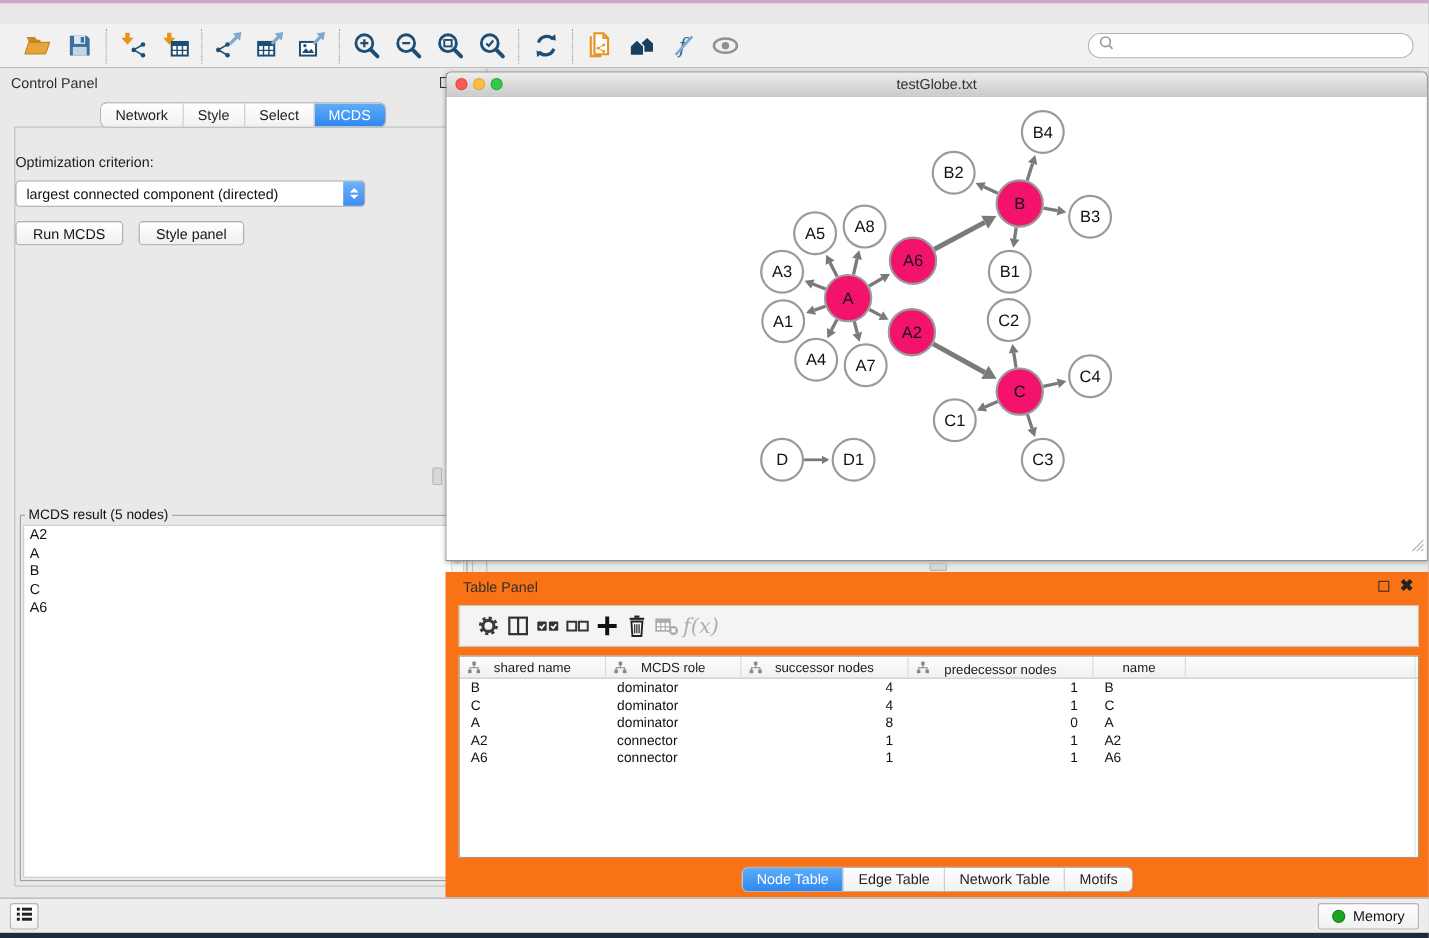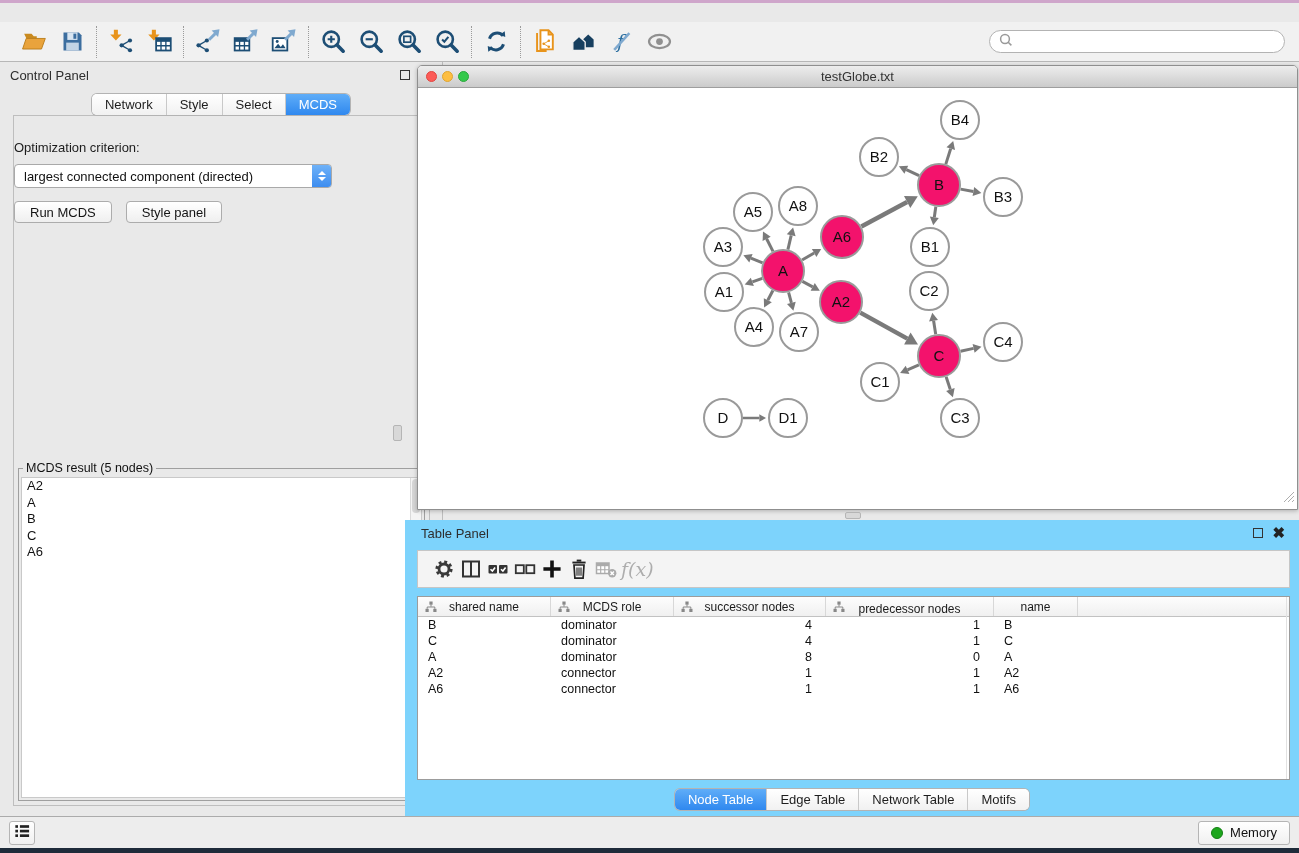--- a/index.html
+++ b/index.html
@@ -73,36 +73,36 @@
   .result-scroll { position:absolute; top:0; right:0; width:11px; height:100%; background:#F4F4F4;
     border-left:1px solid #DADADA; }
   .result-thumb { position:absolute; top:1px; left:1px; width:8px; height:34px; background:#D6D6D6; border-radius:4px; }
 
   .v-split { position:absolute; left:391px; top:62px; width:14px; height:754px; }
   .v-thumb { position:absolute; top:363px; left:2px; width:9px; height:16px; background:#D8D8D8;
     border:1px solid #B5B5B5; border-radius:2px; }
 
   
   .right-area { position:absolute; left:405px; top:62px; right:0; height:754px; }
-  .net-window { position:absolute; top:3px; left:12px; right:1px; height:445px;
+  .net-window { position:absolute; top:3px; left:0; right:1px; height:445px;
     border:1px solid #8F8F8F; border-radius:5px 5px 0 0; box-shadow:0 1px 4px rgba(0,0,0,.25); }
   .net-titlebar { height:22px; border-radius:4px 4px 0 0; background:linear-gradient(#EDEDED,#CBCBCB);
     border-bottom:1px solid #9E9E9E; display:flex; align-items:center; position:relative; }
   .net-titlebar .traffic { margin-left:8px; gap:5px; }
   .net-titlebar .tl { width:11px; height:11px; }
   .net-title { position:absolute; left:0; right:0; text-align:center; font-size:13px; color:#333; }
   .net-canvas { position:relative; width:100%; height:421px; background:#fff; }
   .resize-grip { position:absolute; right:2px; bottom:2px; }
 
   .h-split { position:absolute; top:448px; left:0; right:0; height:10px; }
   .h-thumb { position:absolute; left:440px; top:2px; width:16px; height:7px; background:#D8D8D8;
     border:1px solid #B5B5B5; border-radius:2px; }
 
   
-  .table-panel { position:absolute; top:458px; left:0; right:0; bottom:0; background:#7dd3fc; }
+  .table-panel { position:absolute; top:458px; left:0; right:0; bottom:0; background:#f97316; }
   .tp-header { height:26px; display:flex; align-items:center; padding:0 14px 0 16px; }
   .tp-toolbar { position:absolute; top:30px; left:12px; right:9px; height:38px; background:#F4F4F4;
     border:1px solid #C6C6C6; display:flex; align-items:center; gap:3px; padding:0 14px; }
   .tp-tbtn { display:flex; align-items:center; justify-content:center; background:none; border:none; height:30px; }
   .fx-label { font-family:"DejaVu Serif", serif; font-style:italic; font-size:19px; color:#ADADAD; }
 
   .data-table { position:absolute; top:76px; left:12px; right:9px; bottom:36px; background:#fff;
     border:1px solid #9C9C9C; overflow:hidden; }
   .dt-header { display:flex; height:20px; background:linear-gradient(#FDFDFD,#F0F0F0);
     border-bottom:1px solid #C2C2C2; }

